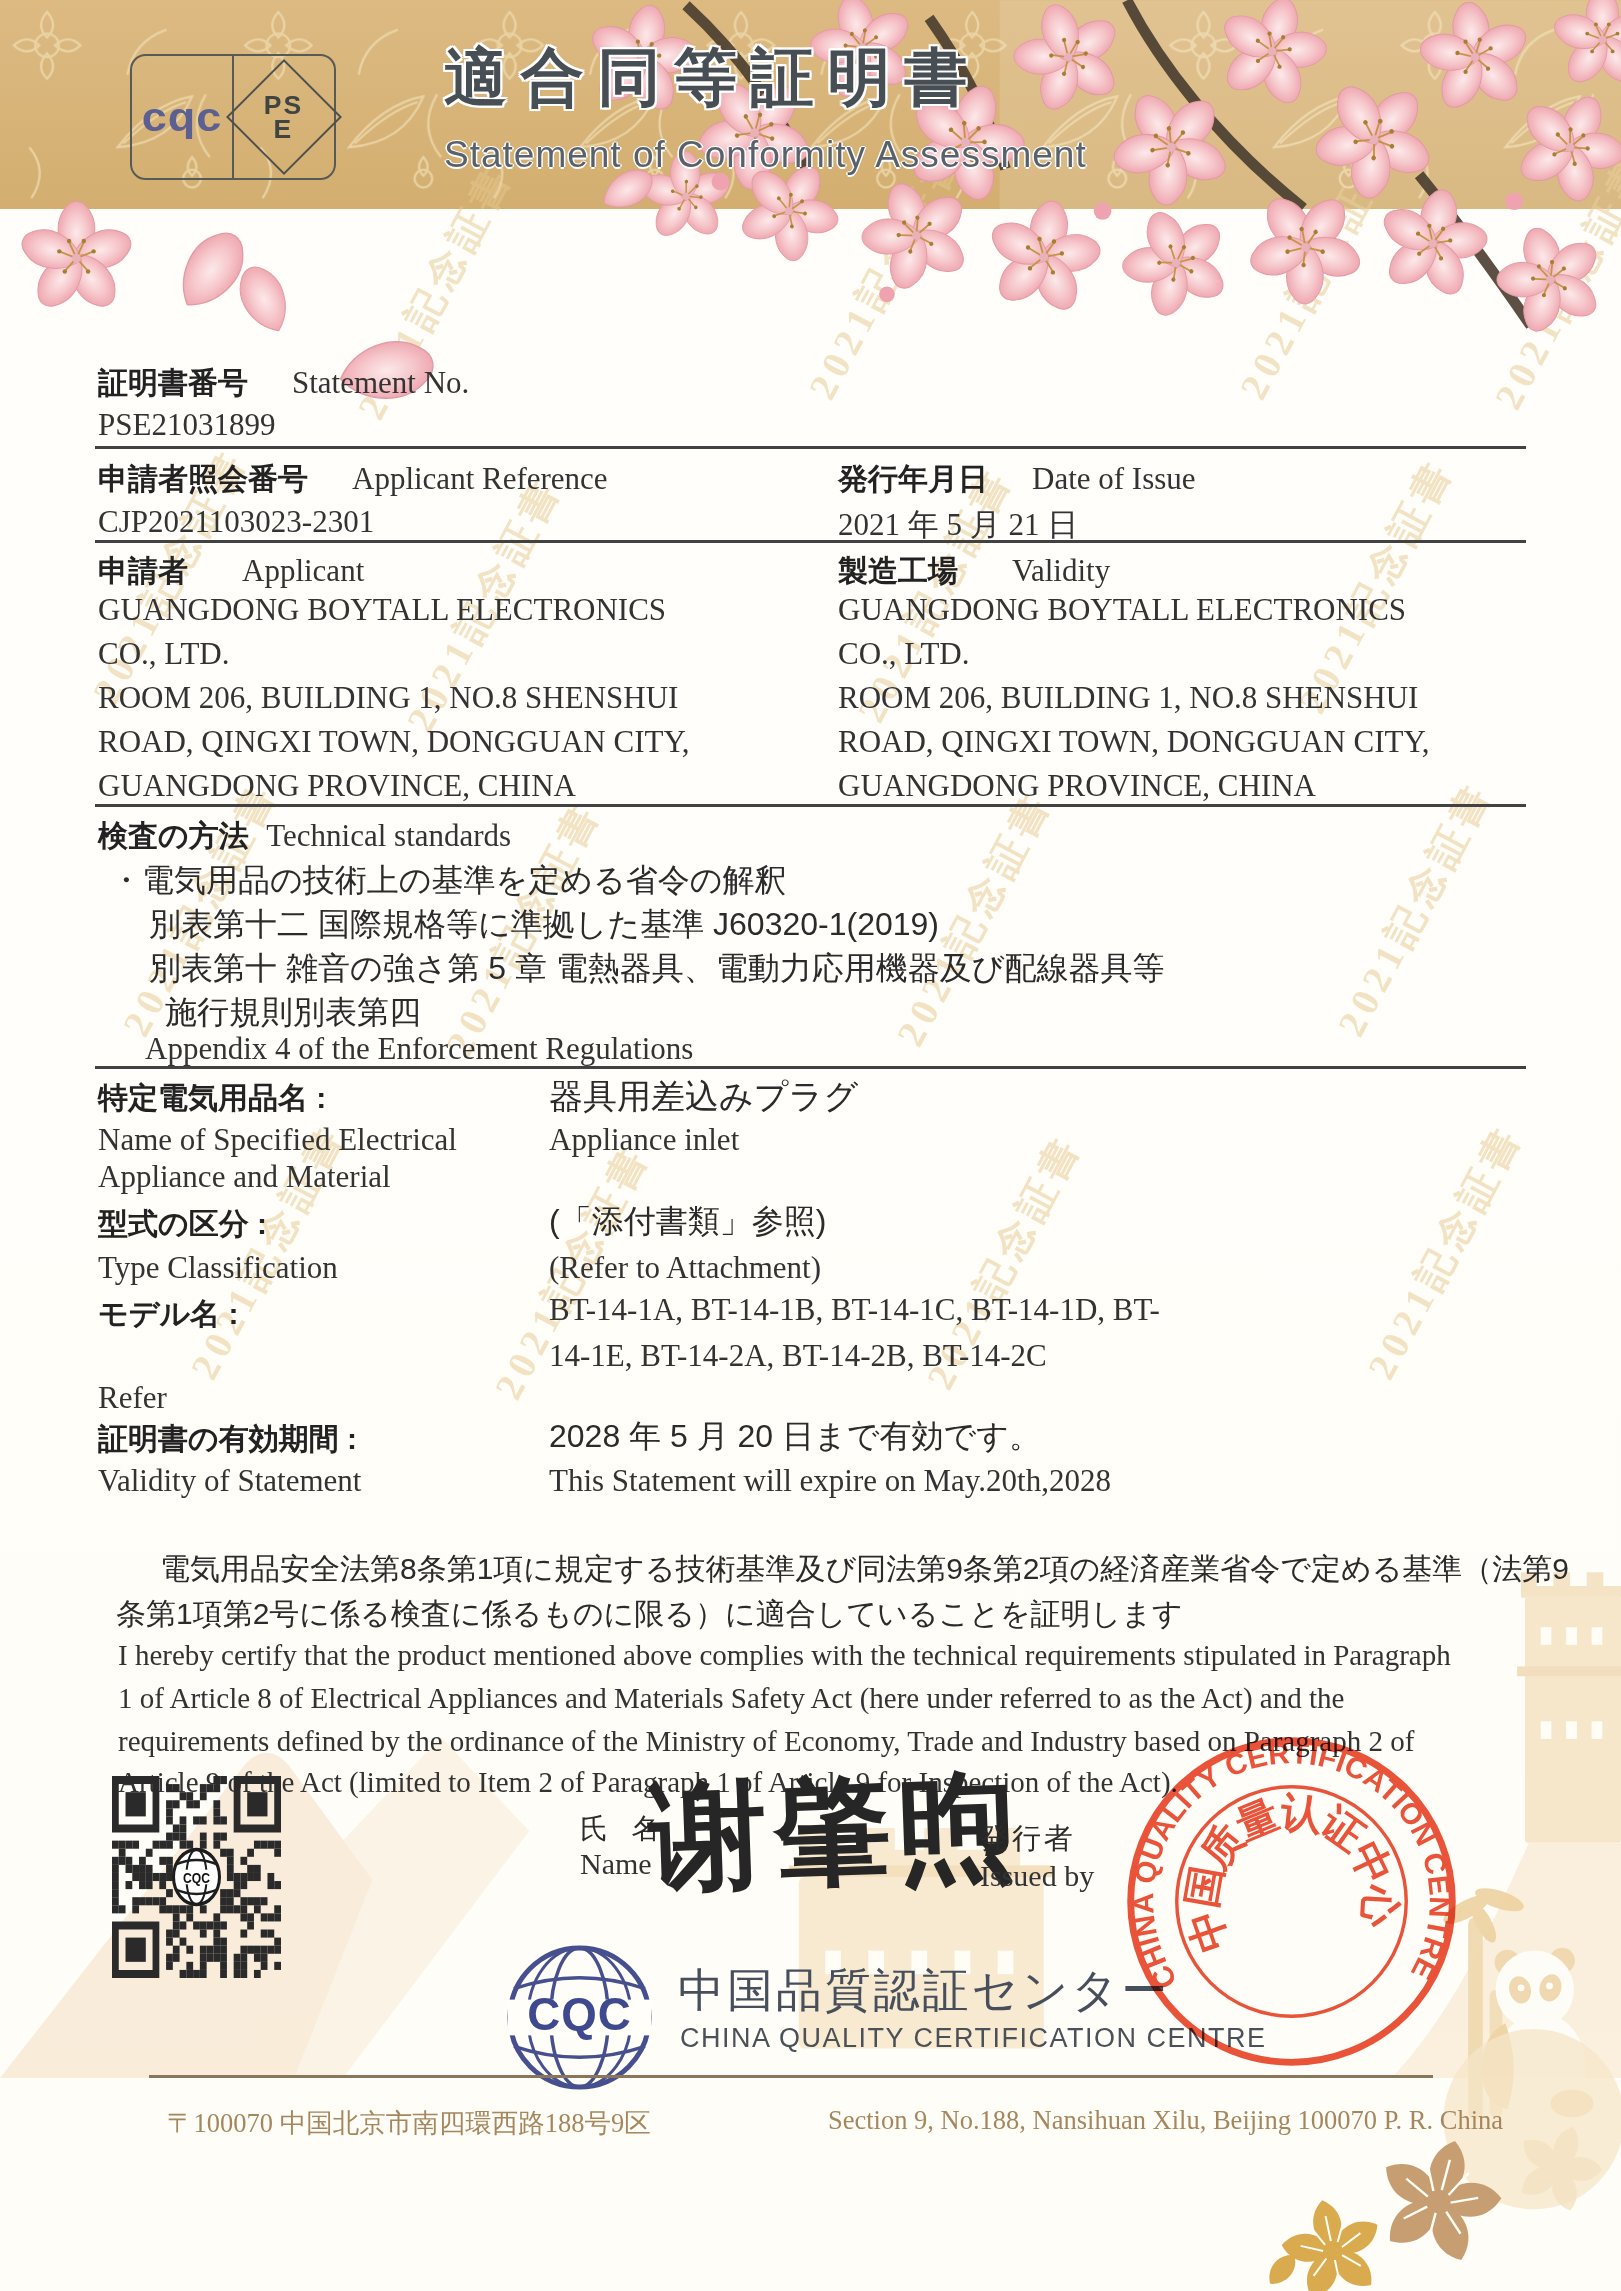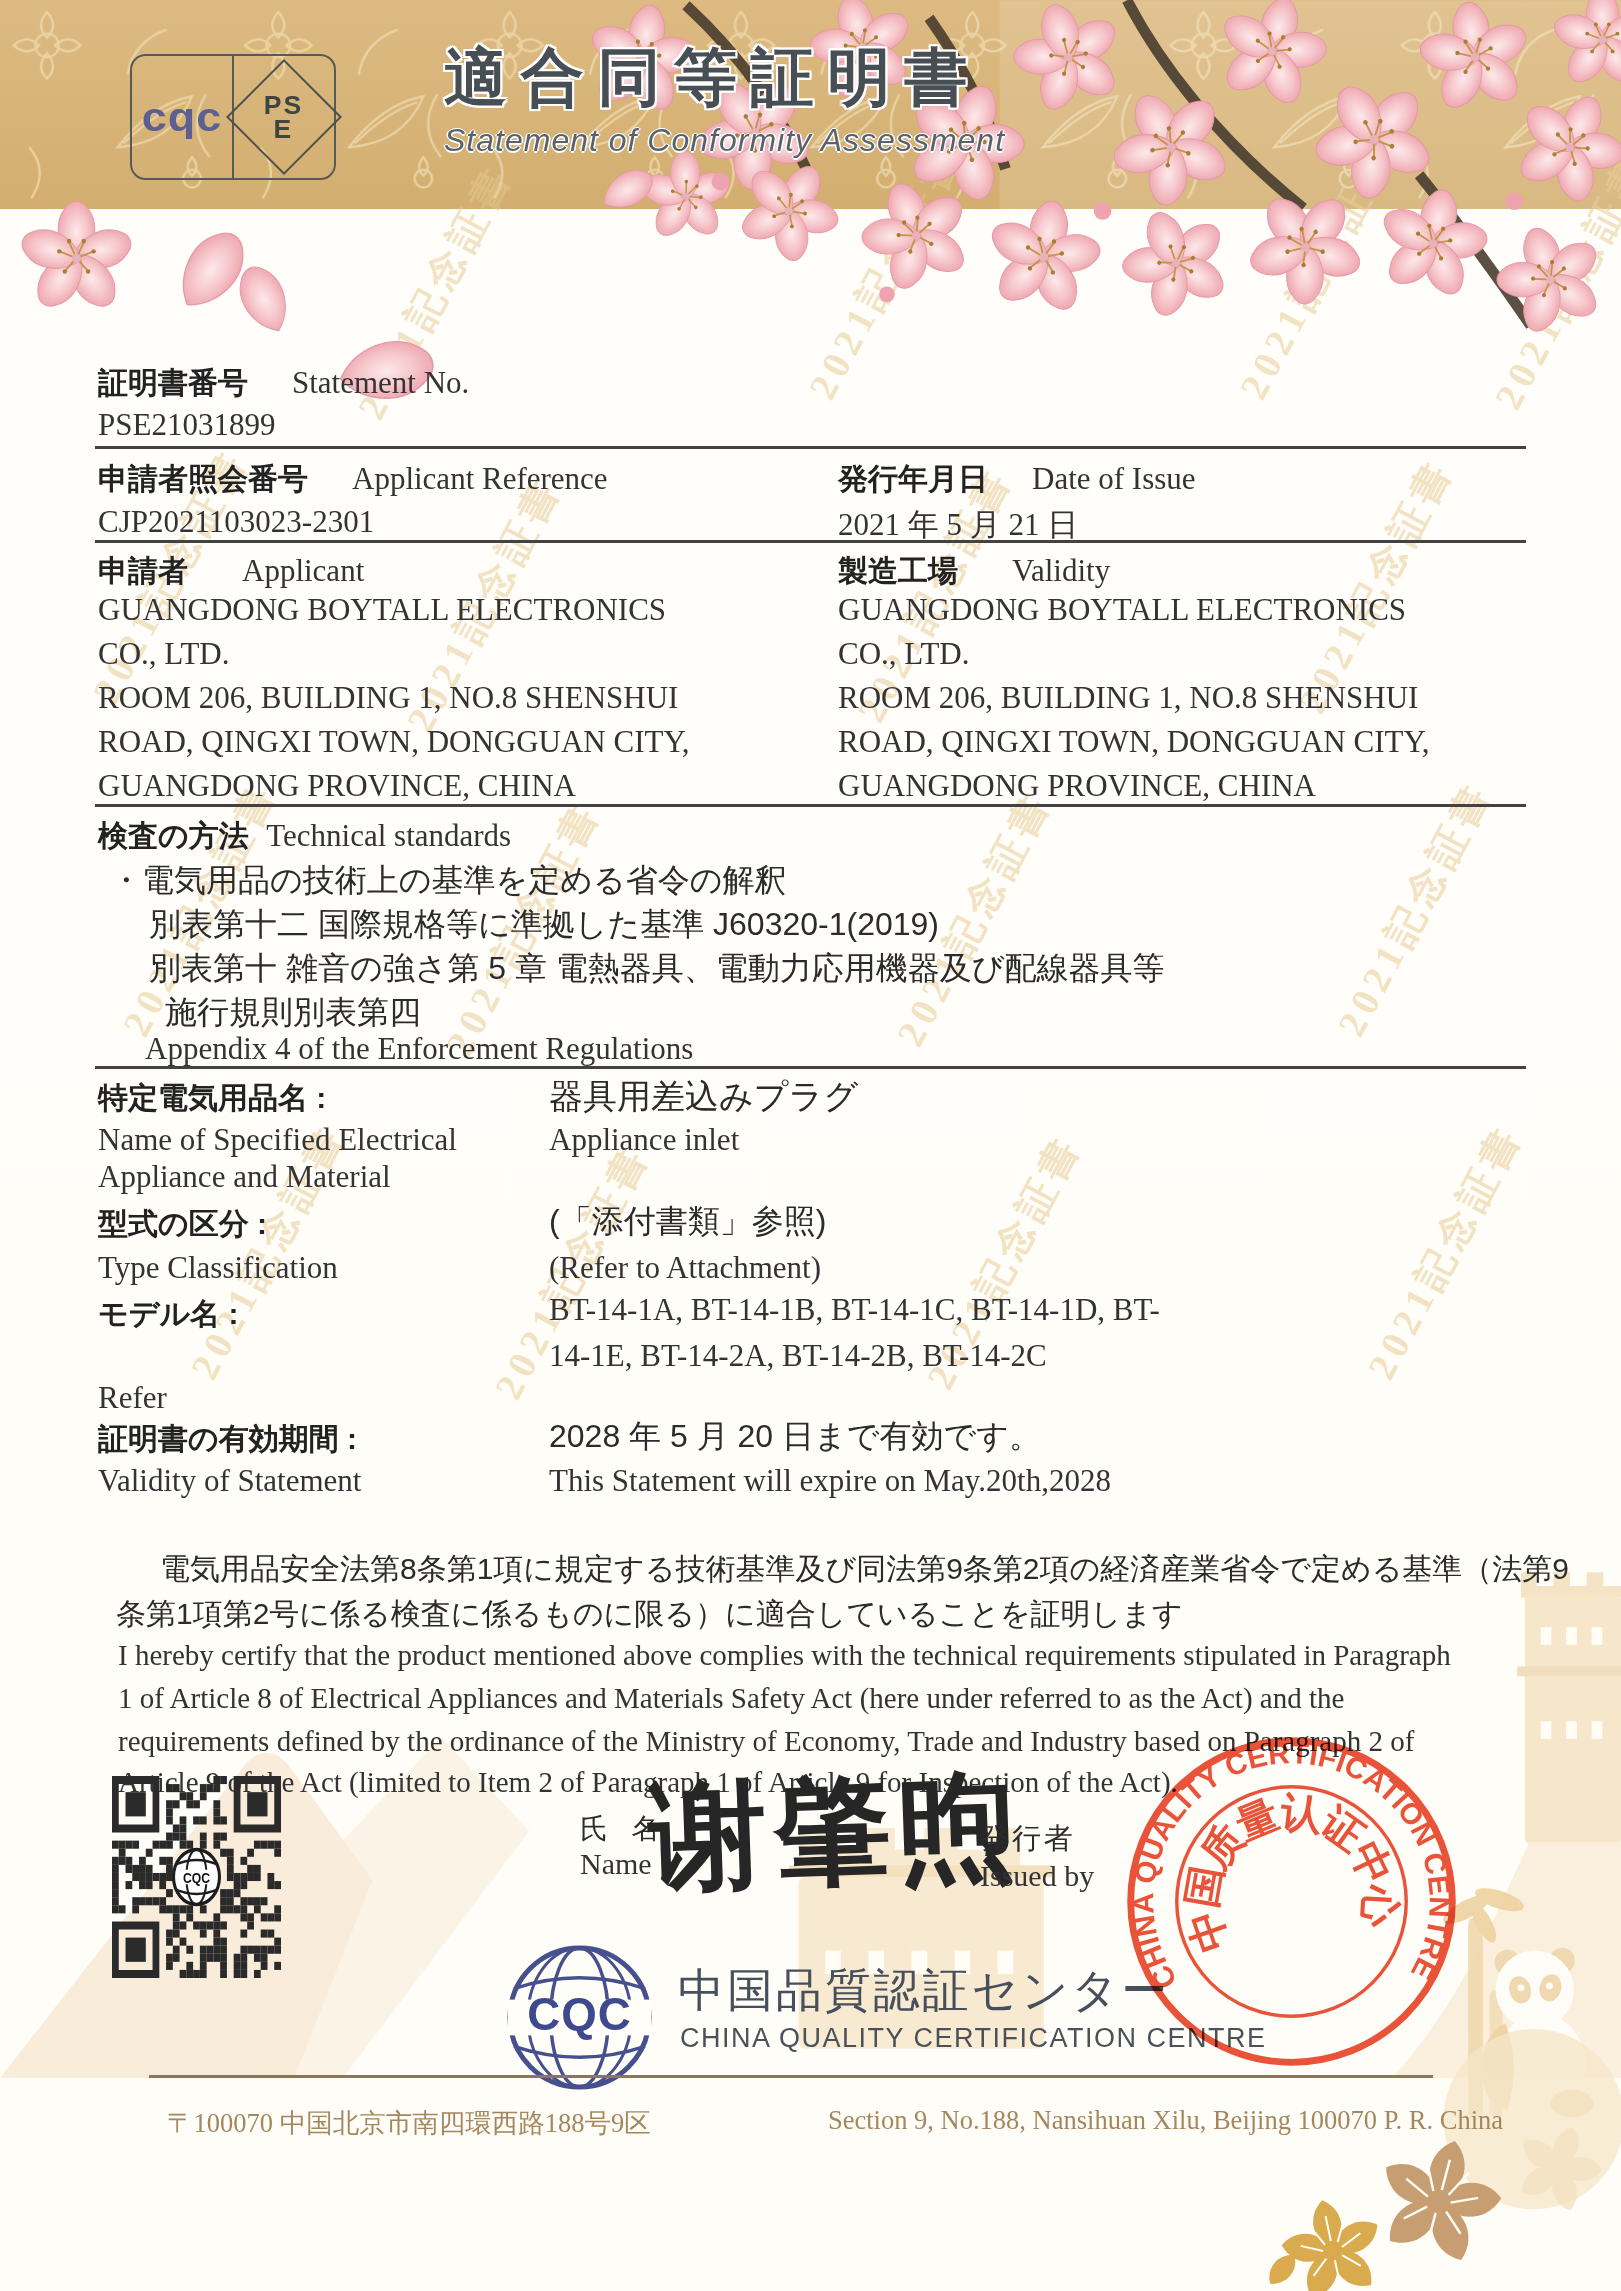--- a/index.html
+++ b/index.html
@@ -6,22 +6,22 @@
   .page{position:relative;width:1621px;height:2292px;margin:0 auto;overflow:hidden;
         background:linear-gradient(180deg,#fffefb,#fffdf7);
         font-family:"Liberation Sans",sans-serif;color:#2e2e2e;}
   
   .band{position:absolute;left:0;top:0;width:1621px;height:209px;z-index:1;
         background:linear-gradient(180deg,#dcba82,#d3ae70);}
   .title-wrap{position:absolute;left:444px;top:0;width:725px;text-align:left;z-index:3;}
   .title-jp{margin-top:35px;font-family:"Liberation Serif",serif;font-weight:bold;
         font-size:63px;letter-spacing:13.7px;color:#474e54;white-space:nowrap;
         text-shadow:-2px 0 #fff,2px 0 #fff,0 -2px #fff,0 2px #fff,-2px -2px #fff,2px 2px #fff,-2px 2px #fff,2px -2px #fff;}
-  .title-en{margin-top:1px;font-size:32px;letter-spacing:1px;color:#59626a;white-space:nowrap;
-        text-shadow:-1.5px 0 #fff,1.5px 0 #fff,0 -1.5px #fff,0 1.5px #fff;font-style:italic;}
+  .title-en{margin-top:13px;font-size:37px;letter-spacing:1px;color:#59626a;white-space:nowrap;
+        text-shadow:-1.5px 0 #fff,1.5px 0 #fff,0 -1.5px #fff,0 1.5px #fff;}
   .logo-box{position:absolute;left:130px;top:54px;width:202px;height:122px;z-index:3;
         border:2.5px solid #565b58;border-radius:15.7px;display:flex;}
   .logo-cell{flex:1;display:flex;align-items:center;justify-content:center;}
   .logo-cell.l{border-right:2px solid #565b58;}
   .logo-cqc{font-size:45px;font-weight:bold;letter-spacing:1px;color:#5b5f92;transform:scaleY(.92);}
   .pse-diamond{width:78px;height:78px;border:2.5px solid #4c514e;transform:rotate(45deg);
         display:flex;align-items:center;justify-content:center;}
   .pse-inner{transform:rotate(-45deg);text-align:center;line-height:23.5px;font-weight:bold;
         color:#3f4542;font-size:26.5px;letter-spacing:2px;}
   

